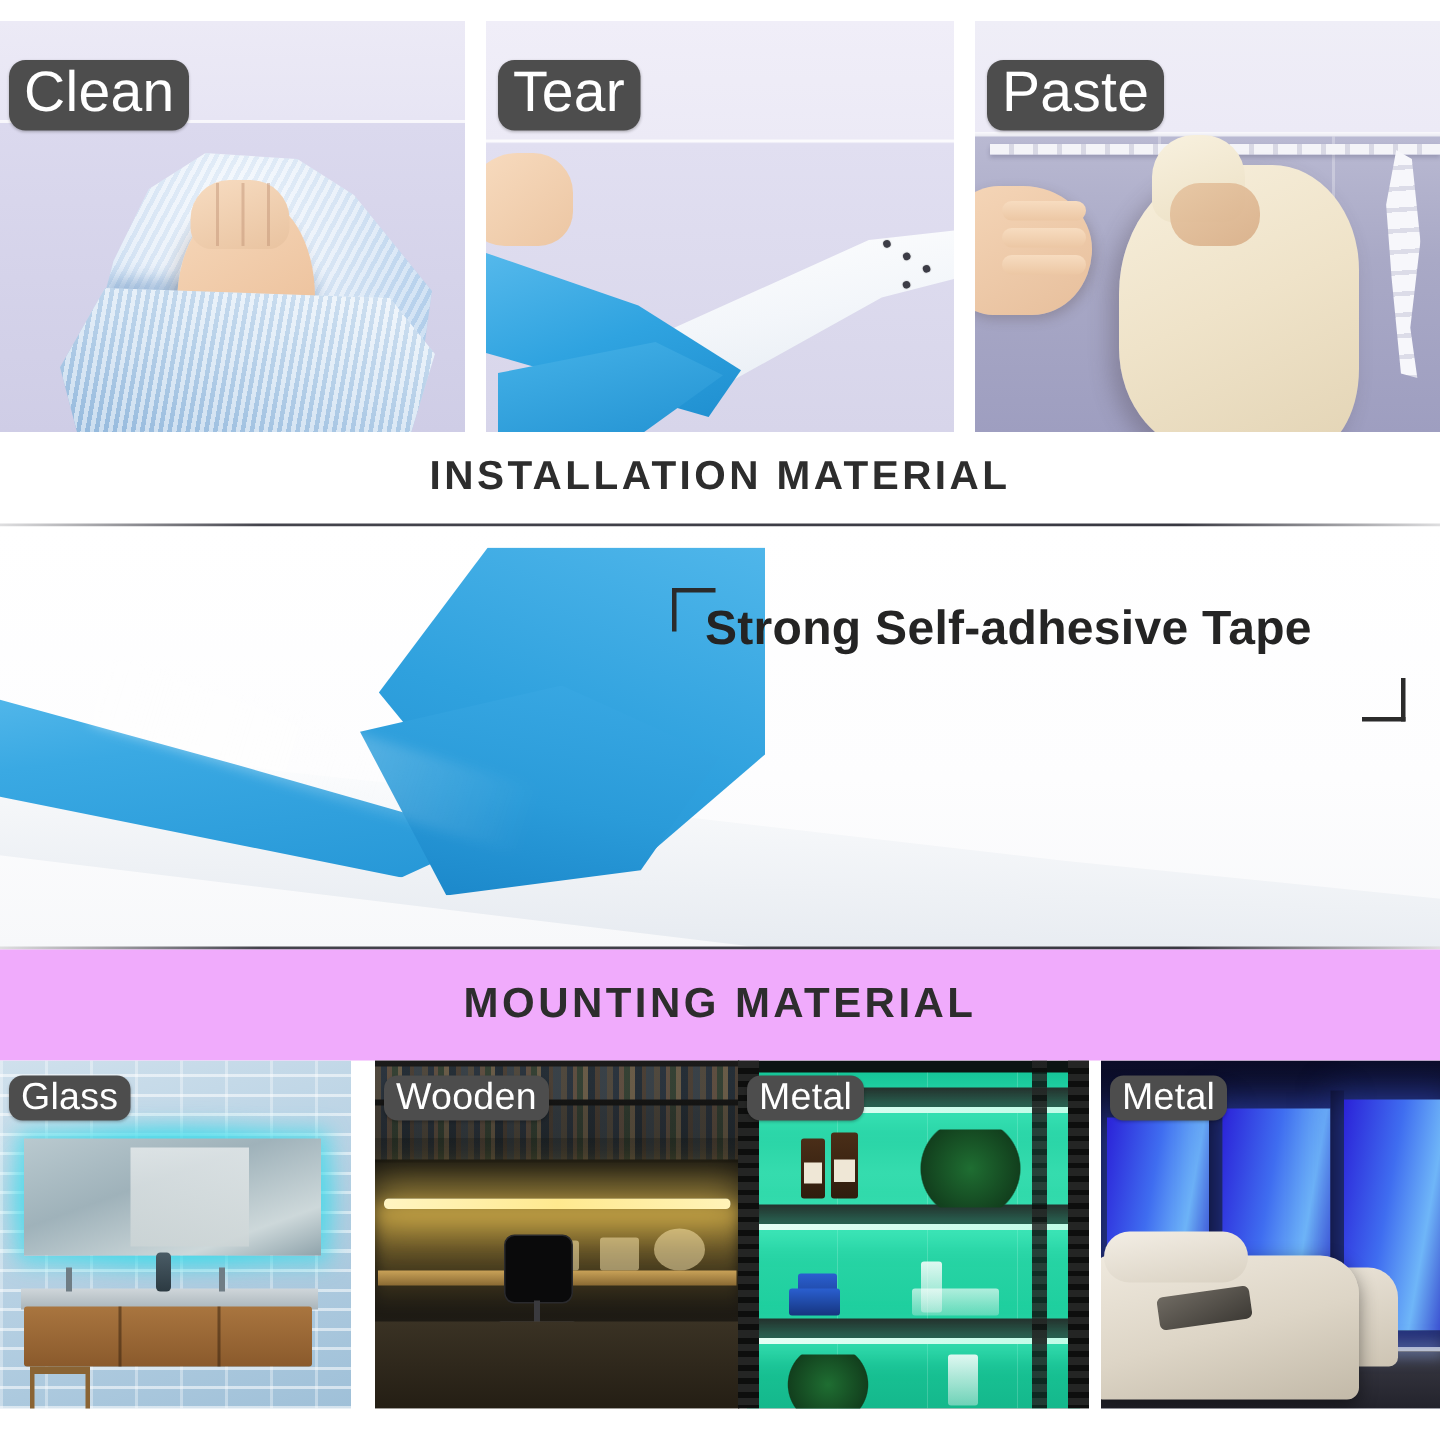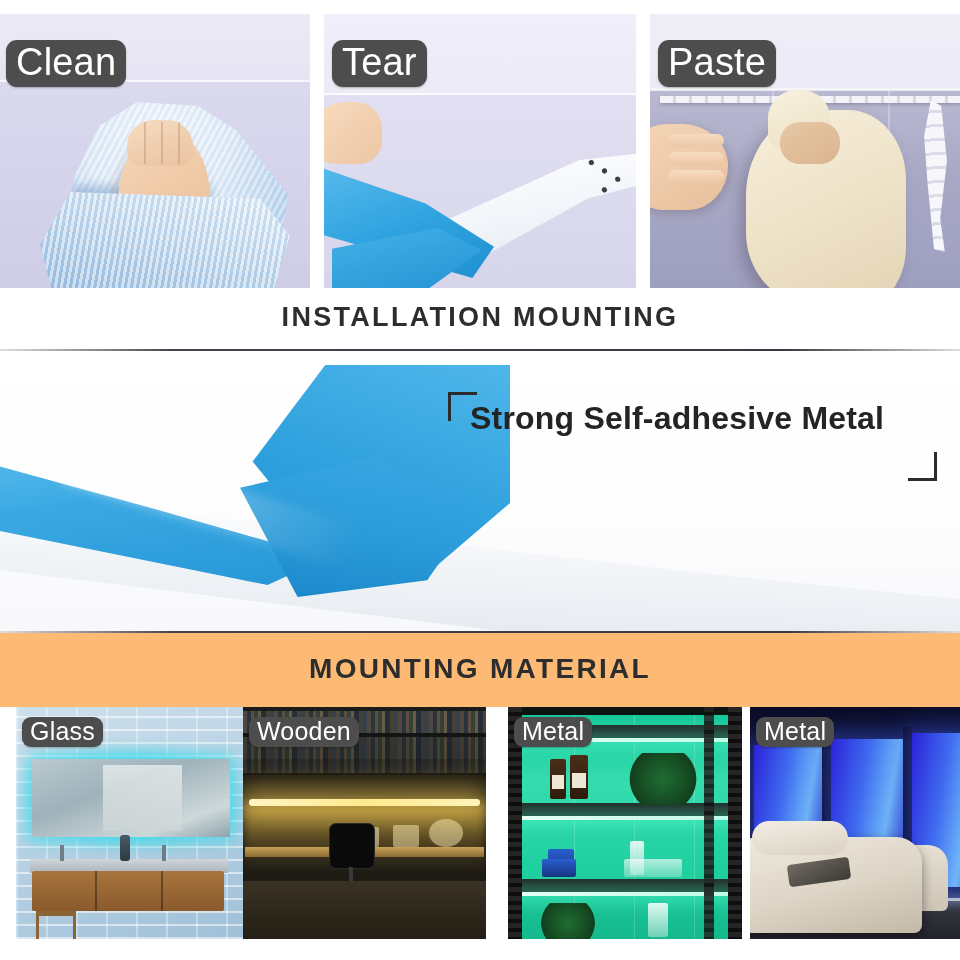--- a/index.html
+++ b/index.html
@@ -153,29 +153,29 @@
   .hero-txt{position:absolute;left:470px;top:398px;width:468px;z-index:12;}
   .hero-txt .l1,.hero-txt .l2{
     font-size:32px;font-weight:700;color:#242424;letter-spacing:.2px;line-height:1.28;
     white-space:nowrap;}
   .hero-txt .l2{margin-left:14px;}
   .brk{position:absolute;width:26px;height:26px;}
   .brk.tl{left:448px;top:392px;border-left:3px solid #2b2b2b;border-top:3px solid #2b2b2b;}
   .brk.br{left:908px;top:452px;border-right:3px solid #2b2b2b;border-bottom:3px solid #2b2b2b;}
 
   
-  .band2{position:absolute;left:0;top:633px;width:960px;height:74px;background:#fdba74;}
+  .band2{position:absolute;left:0;top:633px;width:960px;height:74px;background:#f0abfc;}
   .band2 .txt{position:absolute;left:0;right:0;top:20px;text-align:center;
     font-size:28px;font-weight:700;letter-spacing:2.3px;color:#2d2d2d;}
 
   
-  .row3{position:absolute;left:0;top:707px;width:857px;height:232px;margin-left:16px;}
+  .row3{position:absolute;left:0;top:707px;width:857px;height:232px;}
   .mp{position:absolute;top:0;height:232px;overflow:hidden;}
   .mp1{left:0;width:234px;}
-  .mp2{left:227px;width:243px;text-align:center;}
+  .mp2{left:250px;width:243px;text-align:center;}
   .mp3{left:492px;width:234px;}
   .mp4{left:734px;width:226px;}
 
   
   .g-wall{position:absolute;inset:0;
     background:linear-gradient(160deg,#cfe0ec 0%,#b9d2e4 45%,#9fc0d8 100%);}
   .g-wall:before{content:"";position:absolute;inset:0;
     background:repeating-linear-gradient(0deg,rgba(255,255,255,.55) 0 2px,transparent 2px 13px),
                repeating-linear-gradient(90deg,rgba(255,255,255,.35) 0 2px,transparent 2px 30px);}
   .g-glow{position:absolute;left:6px;top:42px;width:218px;height:98px;
@@ -310,37 +310,37 @@
           <i></i>
           <i></i>
         </div>
       <div class="hand-r"></div>
       <div class="p-tail"></div>
       <div class="chip" style="left:8px;top:26px;">Paste</div>
     </div>
   </div>
 
   <div class="band1">
-    <div class="txt">INSTALLATION MOUNTING</div>
+    <div class="txt">INSTALLATION MATERIAL</div>
   </div>
   <div class="rule r1"></div>
 
   <div class="row2">
     <div class="tape-white"></div>
     <div class="tape-blue">
       <div class="tb-a"></div>
       <div class="tb-b"></div>
       <div class="tb-c"></div>
       <div class="tb-hi"></div>
     </div>
   </div>
   <div class="brk tl"></div>
   <div class="brk br"></div>
   <div class="hero-txt">
-    <div class="l1">Strong Self-adhesive Metal</div>
+    <div class="l1">Strong Self-adhesive Tape</div>
   </div>
 
   <div class="rule r2"></div>
   <div class="band2">
     <div class="txt">MOUNTING MATERIAL</div>
   </div>
 
   <div class="row3">
 
     <div class="mp mp1">

